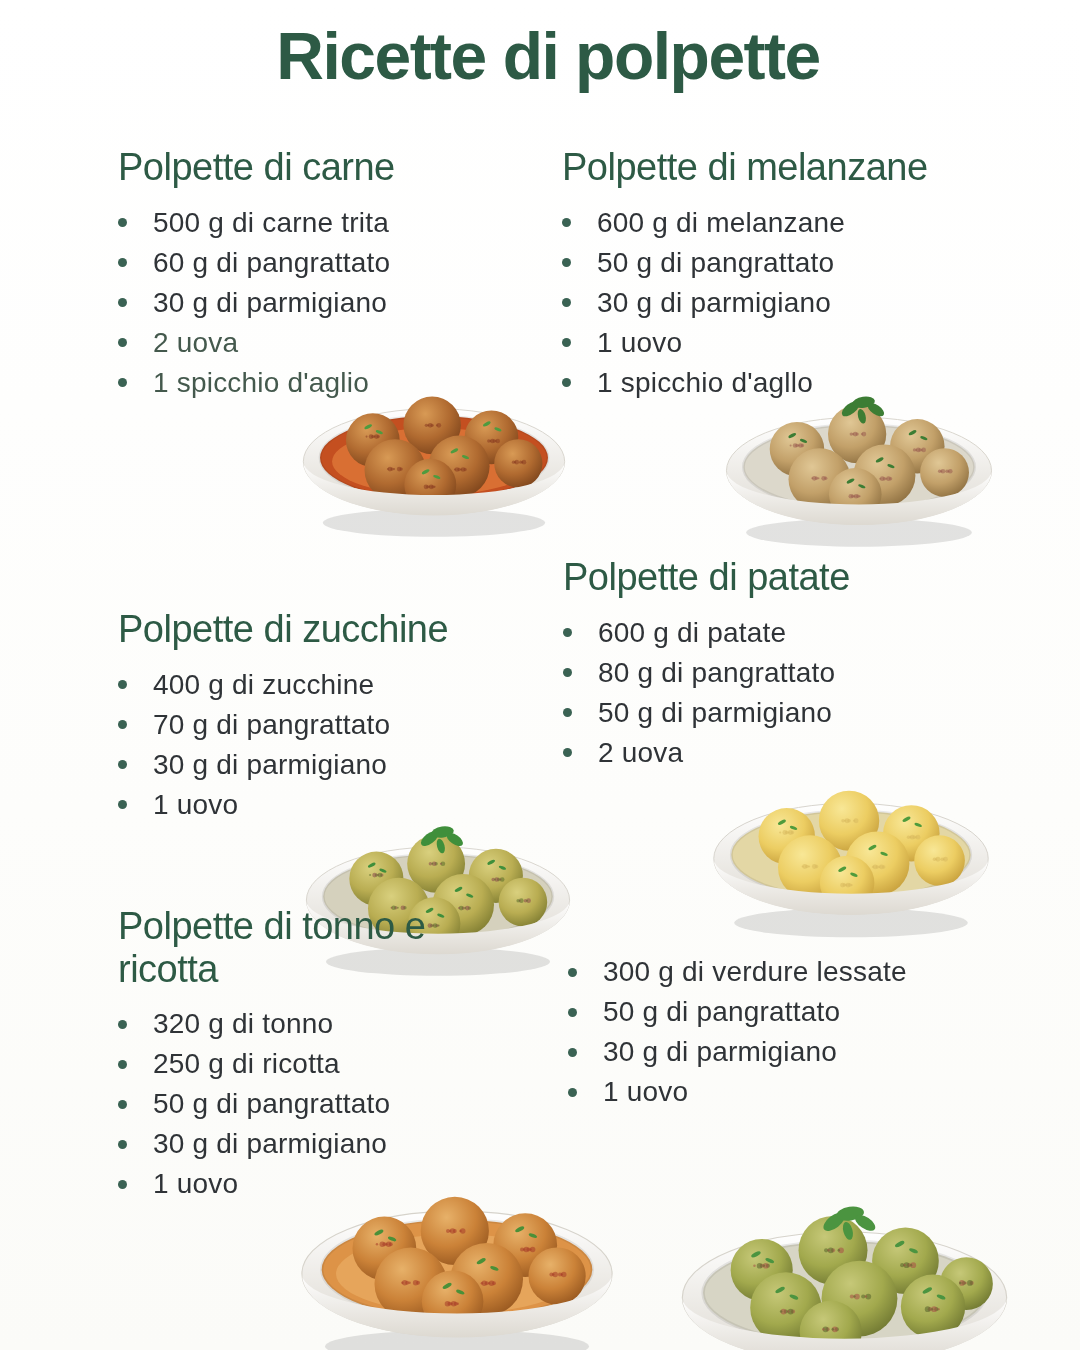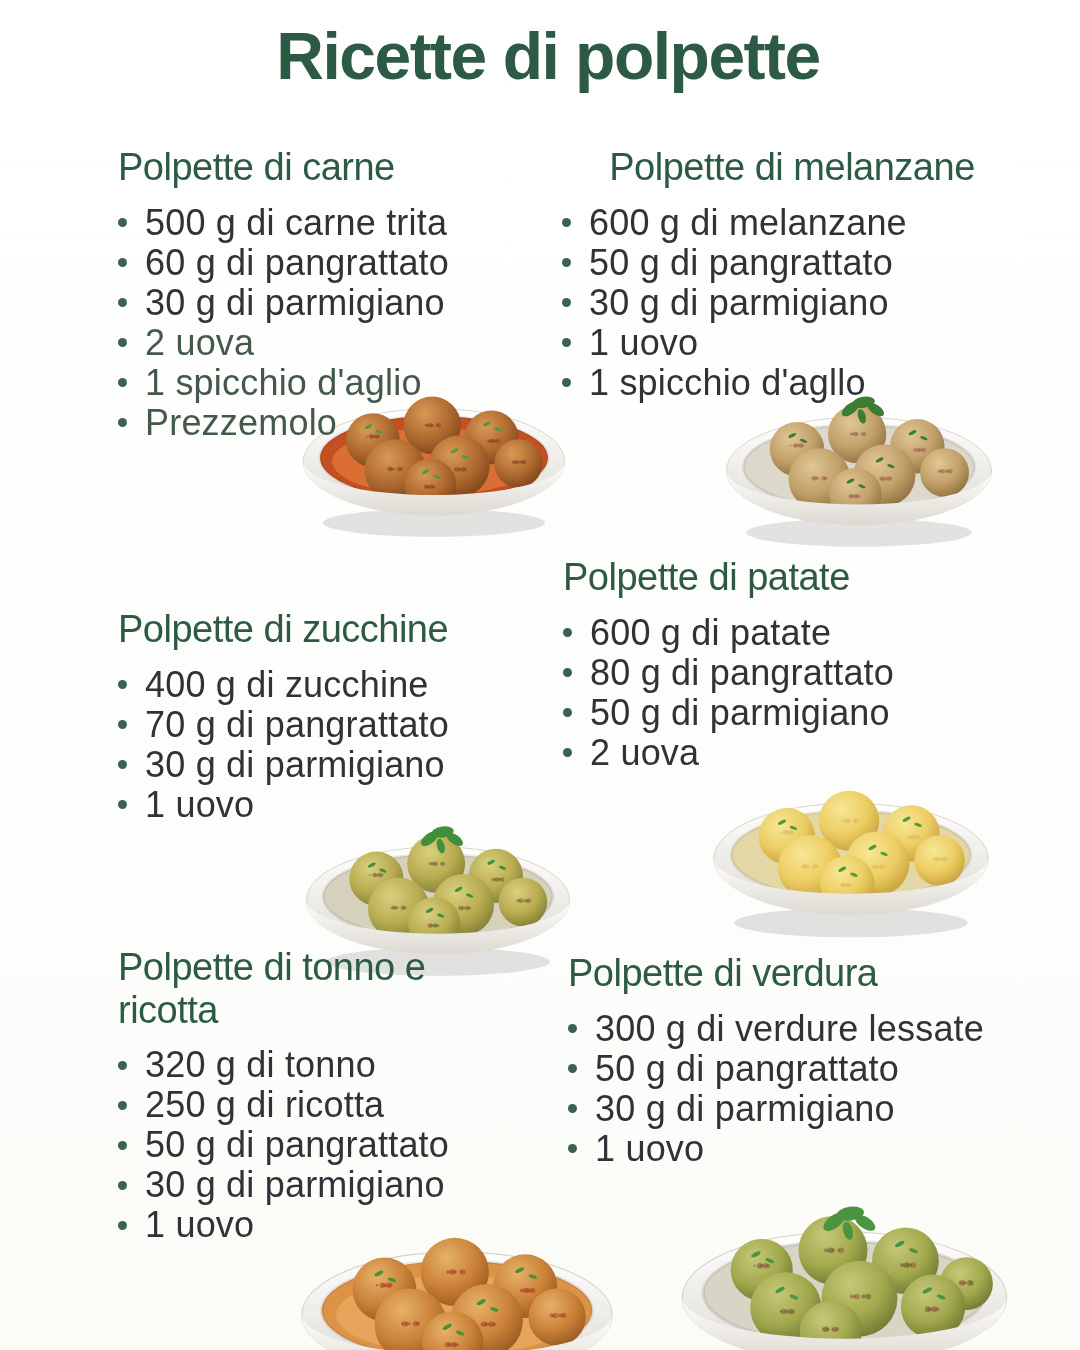--- a/index.html
+++ b/index.html
@@ -13,33 +13,33 @@
     text-align:center;font-size:66px;font-weight:bold;letter-spacing:-1.5px;
     color:#2d5a45;margin:0;padding-left:8px;
   }
   .recipe{position:absolute;z-index:2;}
   .recipe h2{
     margin:0 0 14px 0;font-size:38px;font-weight:normal;color:#2d5a45;
     line-height:1.12;letter-spacing:-0.5px;
   }
   .recipe ul{list-style:none;margin:0;padding:0;position:relative;z-index:3;}
   .recipe li{
-    display:flex;align-items:center;font-size:36px;line-height:40px;
-    color:#2f3337;letter-spacing:0.2px;
+    display:flex;align-items:center;font-size:28px;line-height:40px;
+    color:#2f3337;letter-spacing:0.2px;gap:8px;
   }
   .recipe li.tinted{color:#44594d;}
   .dot{width:9px;height:9px;border-radius:50%;background:#3a6253;margin-right:18px;flex:none;}
   .photo{position:absolute;z-index:1;}
   .photo svg{display:block;}
   
   .r1{left:118px;top:146px;width:442px;}
-  .r2{left:562px;top:146px;width:460px;text-align:center;}
+  .r2{left:562px;top:146px;width:460px;}
   .r3{left:118px;top:560px;width:442px;margin-top:48px;}
   .r4{left:563px;top:556px;width:452px;}
-  .r5{left:118px;top:946px;width:442px;}
+  .r5{left:118px;top:905px;width:442px;}
   .r5 h2{max-width:350px;}
   .r6{left:568px;top:952px;width:452px;}
   
   .r1 .photo{left:177px;top:206px;width:278px;height:195px;}
   .r2 .photo{left:156px;top:214px;width:282px;height:197px;}
   .r3 .photo{left:180px;top:182px;width:280px;height:196px;}
   .r4 .photo{left:142px;top:188px;width:292px;height:204px;}
   .r5 .photo{left:174px;top:239px;width:330px;height:231px;}
   .r6 .photo{left:104px;top:210px;width:345px;height:241px;}
 </style>
@@ -65,24 +65,20 @@
         <span class="dot"></span>
         <span class="txt">30 g di parmigiano</span>
       </li>
           <li class="tinted">
         <span class="dot"></span>
         <span class="txt">2 uova</span>
       </li>
           <li class="tinted">
         <span class="dot"></span>
         <span class="txt">1 spicchio d'aglio</span>
-      </li>
-          <li class="tinted">
-        <span class="dot"></span>
-        <span class="txt">Prezzemolo</span>
       </li>
         </ul>
     <div class="photo">
           <svg viewBox="0 0 300 210" width="100%" height="100%" preserveAspectRatio="none">
             <defs>
     <radialGradient id="bg0" cx="38%" cy="30%" r="78%">
       <stop offset="0%" stop-color="#d89a55"></stop>
       <stop offset="55%" stop-color="#b06a30"></stop>
       <stop offset="100%" stop-color="#7a421a"></stop>
     </radialGradient>
@@ -564,21 +560,20 @@
             <circle cx="145.06666666666666" cy="145.24" r="1.1" fill="#a83c28" opacity="0.55"></circle>
             <circle cx="143.2" cy="145.24" r="1.8" fill="#a83c28" opacity="0.55"></circle>
             <circle cx="141.33333333333334" cy="145.24" r="2.5" fill="#a83c28" opacity="0.55"></circle>
             <ellipse cx="141" cy="129" rx="4.5" ry="1.8" fill="#4a9038" transform="rotate(-28 141 129)"></ellipse>
             <ellipse cx="153" cy="134.6" rx="4" ry="1.6" fill="#4a9038" transform="rotate(22 153 134.6)"></ellipse>
             <path d="M 9 118 A 141 58 0 0 0 291 118 A 133 34 0 0 1 9 118 Z" fill="url(#bw4)"></path>
           </svg>
         </div>
   </section>
       <section class="recipe r6">
-    <h2>Polpette di verdura</h2>
     <ul>
 
     <li>
         <span class="dot"></span>
         <span class="txt">300 g di verdure lessate</span>
       </li>
           <li>
         <span class="dot"></span>
         <span class="txt">50 g di pangrattato</span>
       </li>

